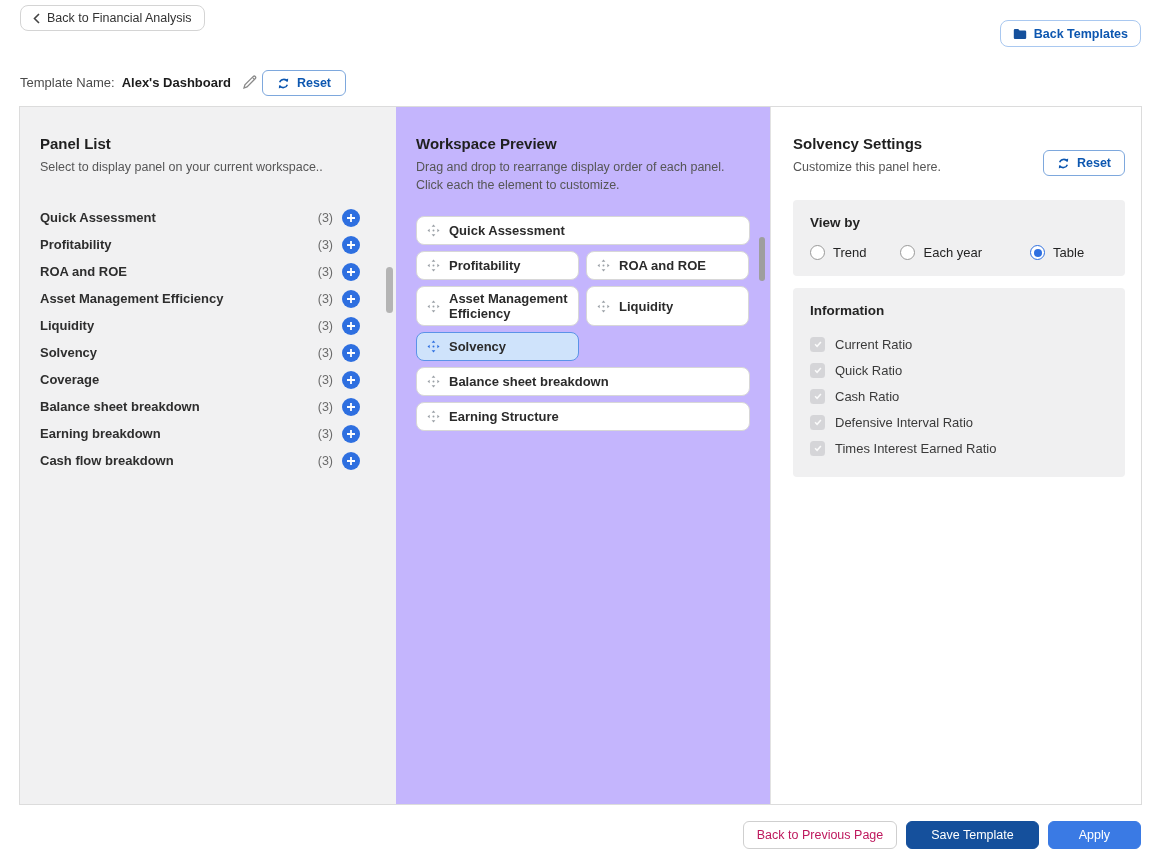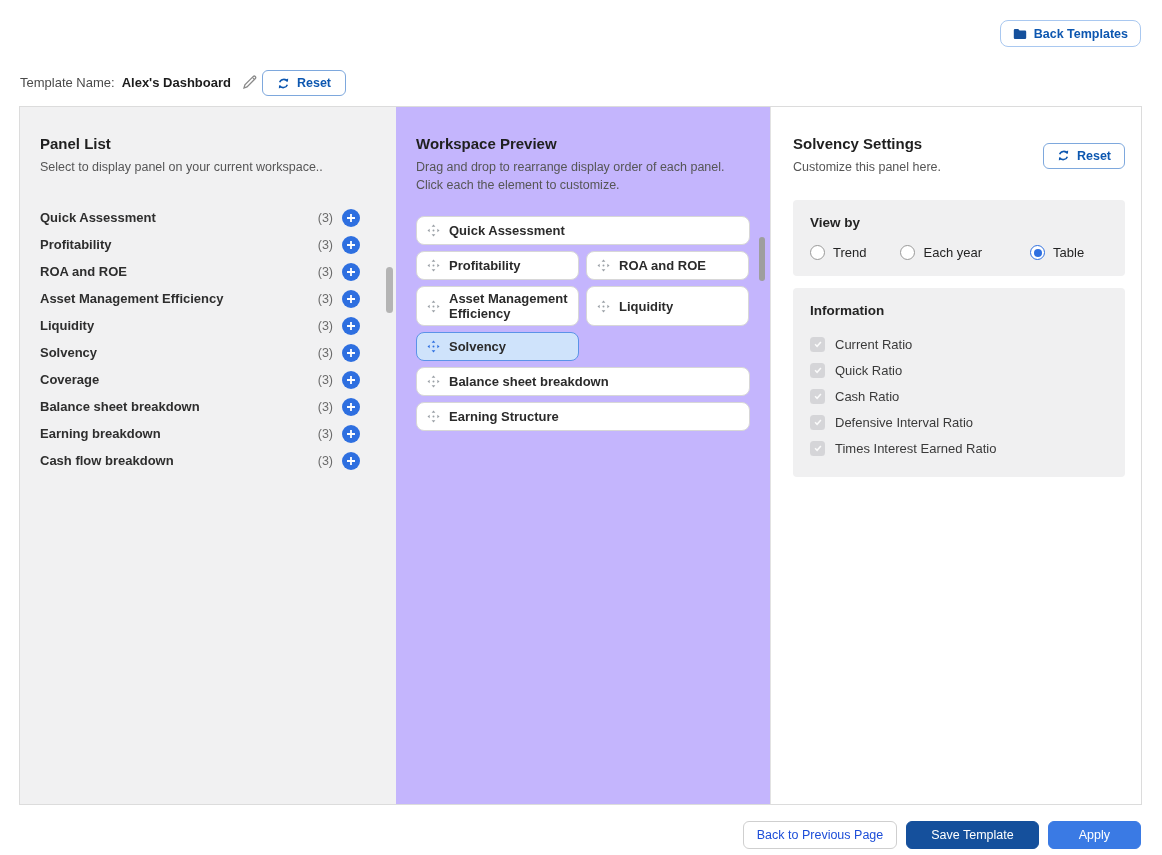--- a/index.html
+++ b/index.html
@@ -43,21 +43,21 @@
   .ws-panels { margin-top:22px; display:flex; flex-wrap:wrap; gap:6px 7px; }
   .ws-card { display:flex; align-items:center; gap:9px; min-height:29px; padding:4px 10px; background:#fff;
     border:1px solid #d7d7d7; border-radius:8px; font-size:13px; font-weight:bold; color:#2b2b2b; cursor:grab; }
   .ws-card.full { width:100%; }
   .ws-card.half { width:calc(50% - 4px); }
   .ws-card.sel { background:var(--selbg); border-color:var(--selbd); }
   .drag { color:#9aa0a6; display:inline-flex; flex:0 0 auto; }
   .ws-card.sel .drag { color:var(--accent); }
 
   
-  .sp-head { display:flex; align-items:center; justify-content:space-between; }
+  .sp-head { display:flex; align-items:flex-end; justify-content:space-between; }
   .gray-box { background:#f0f0f1; border-radius:4px; padding:15px 17px 16px 17px; }
   .viewby { margin-top:24px; }
   .box-title { font-size:13.5px; font-weight:bold; color:#242424; }
   .radio-row { margin-top:15px; display:flex; align-items:center; }
   .radio-opt { display:flex; align-items:center; gap:8px; cursor:pointer; }
   .radio-opt + .radio-opt { margin-left:34px; }
   .radio-opt:last-child { margin-left:48px; }
   .radio { width:15px; height:15px; border-radius:50%; border:1.5px solid #999; background:#fff; position:relative; flex:0 0 auto; }
   .radio.sel { border-color:var(--accent); }
   .radio.sel::after { content:''; position:absolute; inset:2.5px; border-radius:50%; background:var(--accent); }
@@ -65,31 +65,39 @@
   .infobox { margin-top:12px; }
   .box-sub { margin-top:4px; font-size:12.5px; font-style:italic; color:#565656; }
   .check-list { margin-top:13px; }
   .check-row { display:flex; align-items:center; gap:10px; height:26px; cursor:pointer; }
   .cb { width:15px; height:15px; border-radius:3.5px; background:#d5d5d8; display:flex; align-items:center; justify-content:center; flex:0 0 auto; }
   .check-label { font-size:13px; color:#3a3a3a; }
 
   
   .footer { position:absolute; right:21px; top:821px; display:flex; gap:9px; }
   .footer button { height:28px; border-radius:6px; font-size:12.5px; font-family:inherit; cursor:pointer; }
-  .btn-back { padding:0 13px; background:#fff; border:1px solid #cfcfcf; color:#1d4ed8; }
+  .btn-back { padding:0 13px; background:#fff; border:1px solid #cfcfcf; color:#be185d; }
   .btn-save { padding:0 24px; background:var(--dark); border:1px solid var(--dark); color:#fff; }
   .btn-apply { padding:0 30px; background:#3a7ae4; border:1px solid #3a7ae4; color:#fff; }
 
   svg { display:block; }
 </style>
 </head>
 <body>
 
 <div class="page">
 
+  <button class="back-btn">
+    <span>
+      <svg width="7" height="11" viewBox="0 0 7 11">
+          <path d="M6 1L1.5 5.5 6 10" fill="none" stroke="#444" stroke-width="1.6"></path>
+        </svg>
+    </span>
+    <span>Back to Financial Analysis</span>
+  </button>
 
 
   <div class="tpl-row">
     <span>Template Name:</span>
     <b>Alex's Dashboard</b>
     <span style="margin-left:4px;cursor:pointer;">
       <svg width="16" height="16" viewBox="0 0 16 16">
           <path d="M2 14l.9-3.2L11.3 2.4a1.5 1.5 0 0 1 2.1 2.1L5 12.9 2 14z" fill="none" stroke="#8a8a8a" stroke-width="1.3"></path>
           <path d="M10.4 3.4l2 2" stroke="#8a8a8a" stroke-width="1.1"></path>
         </svg>

